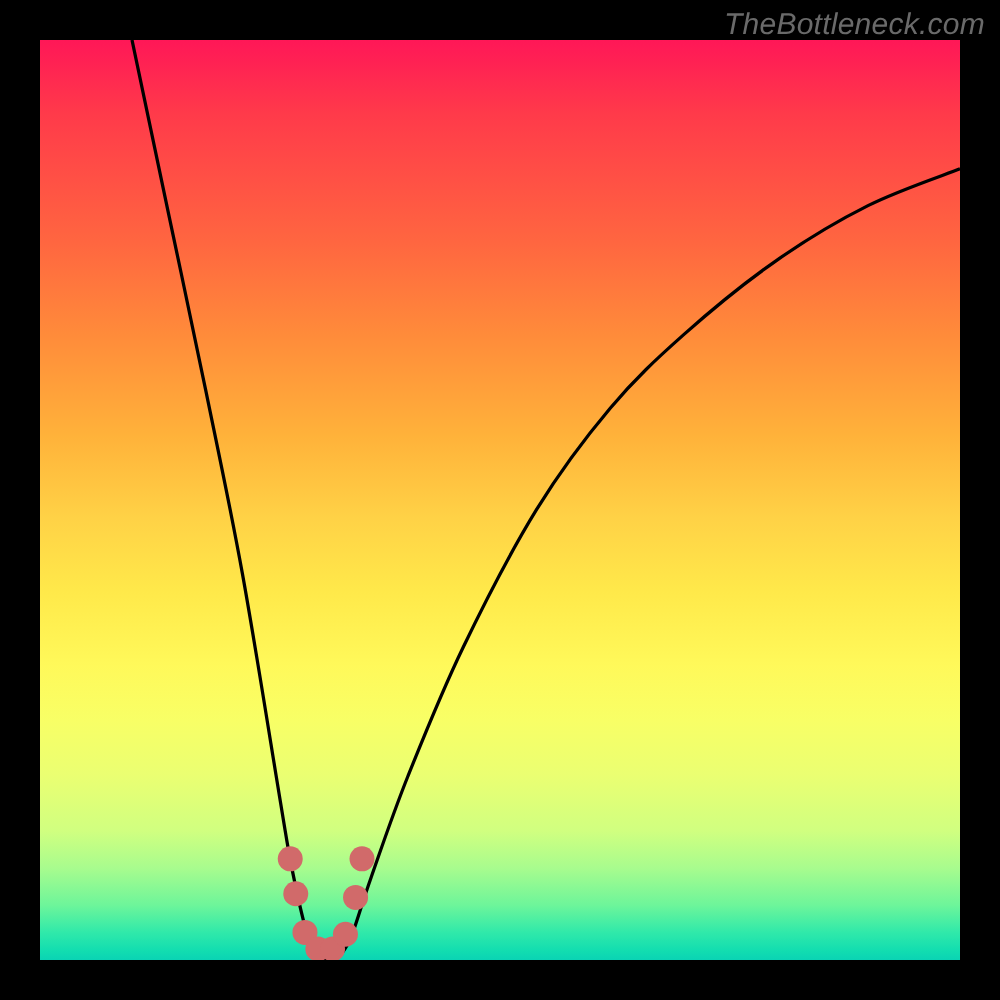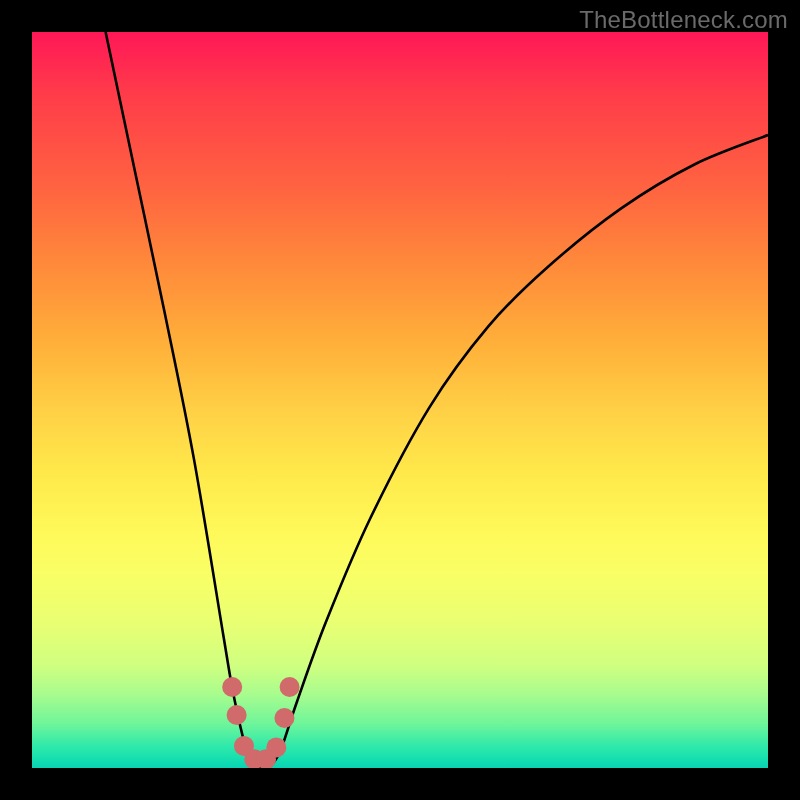--- a/index.html
+++ b/index.html
@@ -9,20 +9,21 @@
     height: 800px;
     background: #000;
     overflow: hidden;
     font-family: Arial, Helvetica, sans-serif;
   }
   .outer {
     position: relative;
     width: 800px;
     height: 660px;
     background: #000;
+    font-style: italic;
   }
   .watermark {
     position: absolute;
     top: 6px;
     right: 12px;
     color: #6a6a6a;
     font-size: 24px;
     font-weight: 400;
     letter-spacing: 0.2px;
     z-index: 10;

